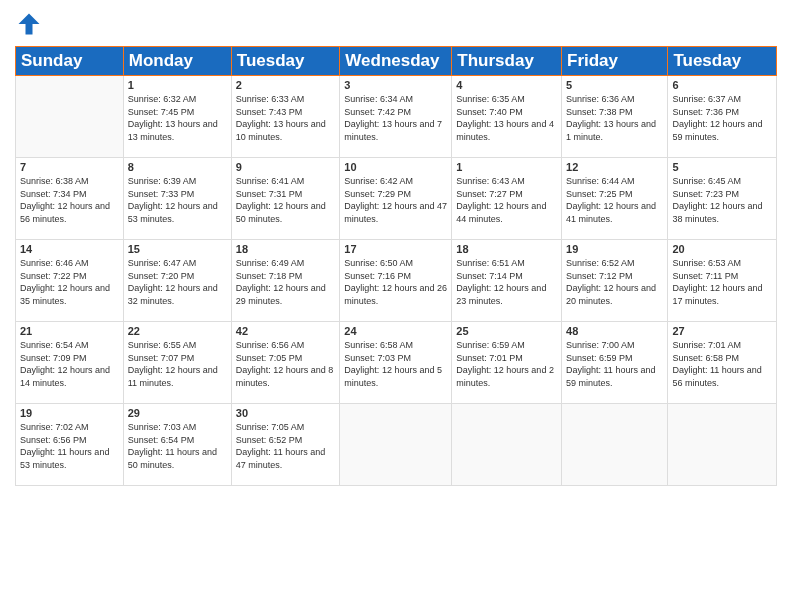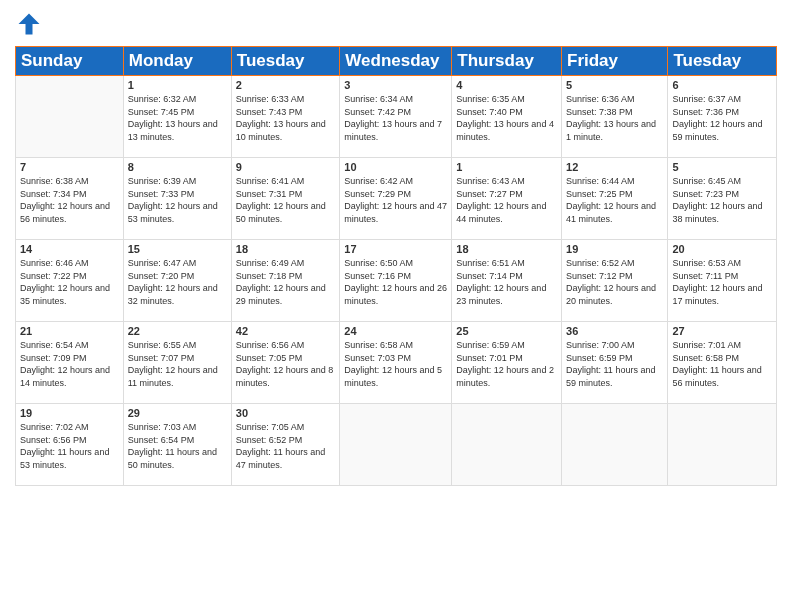--- a/index.html
+++ b/index.html
@@ -232,21 +232,21 @@
           </td>
           <td>
             <span class="day-number">24</span>
             <div class="day-info">Sunrise: 6:58 AM<br>Sunset: 7:03 PM<br>Daylight: 12 hours and 5 minutes.</div>
           </td>
           <td>
             <span class="day-number">25</span>
             <div class="day-info">Sunrise: 6:59 AM<br>Sunset: 7:01 PM<br>Daylight: 12 hours and 2 minutes.</div>
           </td>
           <td>
-            <span class="day-number">36</span>
+            <span class="day-number">48</span>
             <div class="day-info">Sunrise: 7:00 AM<br>Sunset: 6:59 PM<br>Daylight: 11 hours and 59 minutes.</div>
           </td>
           <td>
             <span class="day-number">27</span>
             <div class="day-info">Sunrise: 7:01 AM<br>Sunset: 6:58 PM<br>Daylight: 11 hours and 56 minutes.</div>
           </td>
         </tr>
         <tr>
           <td>
             <span class="day-number">19</span>

